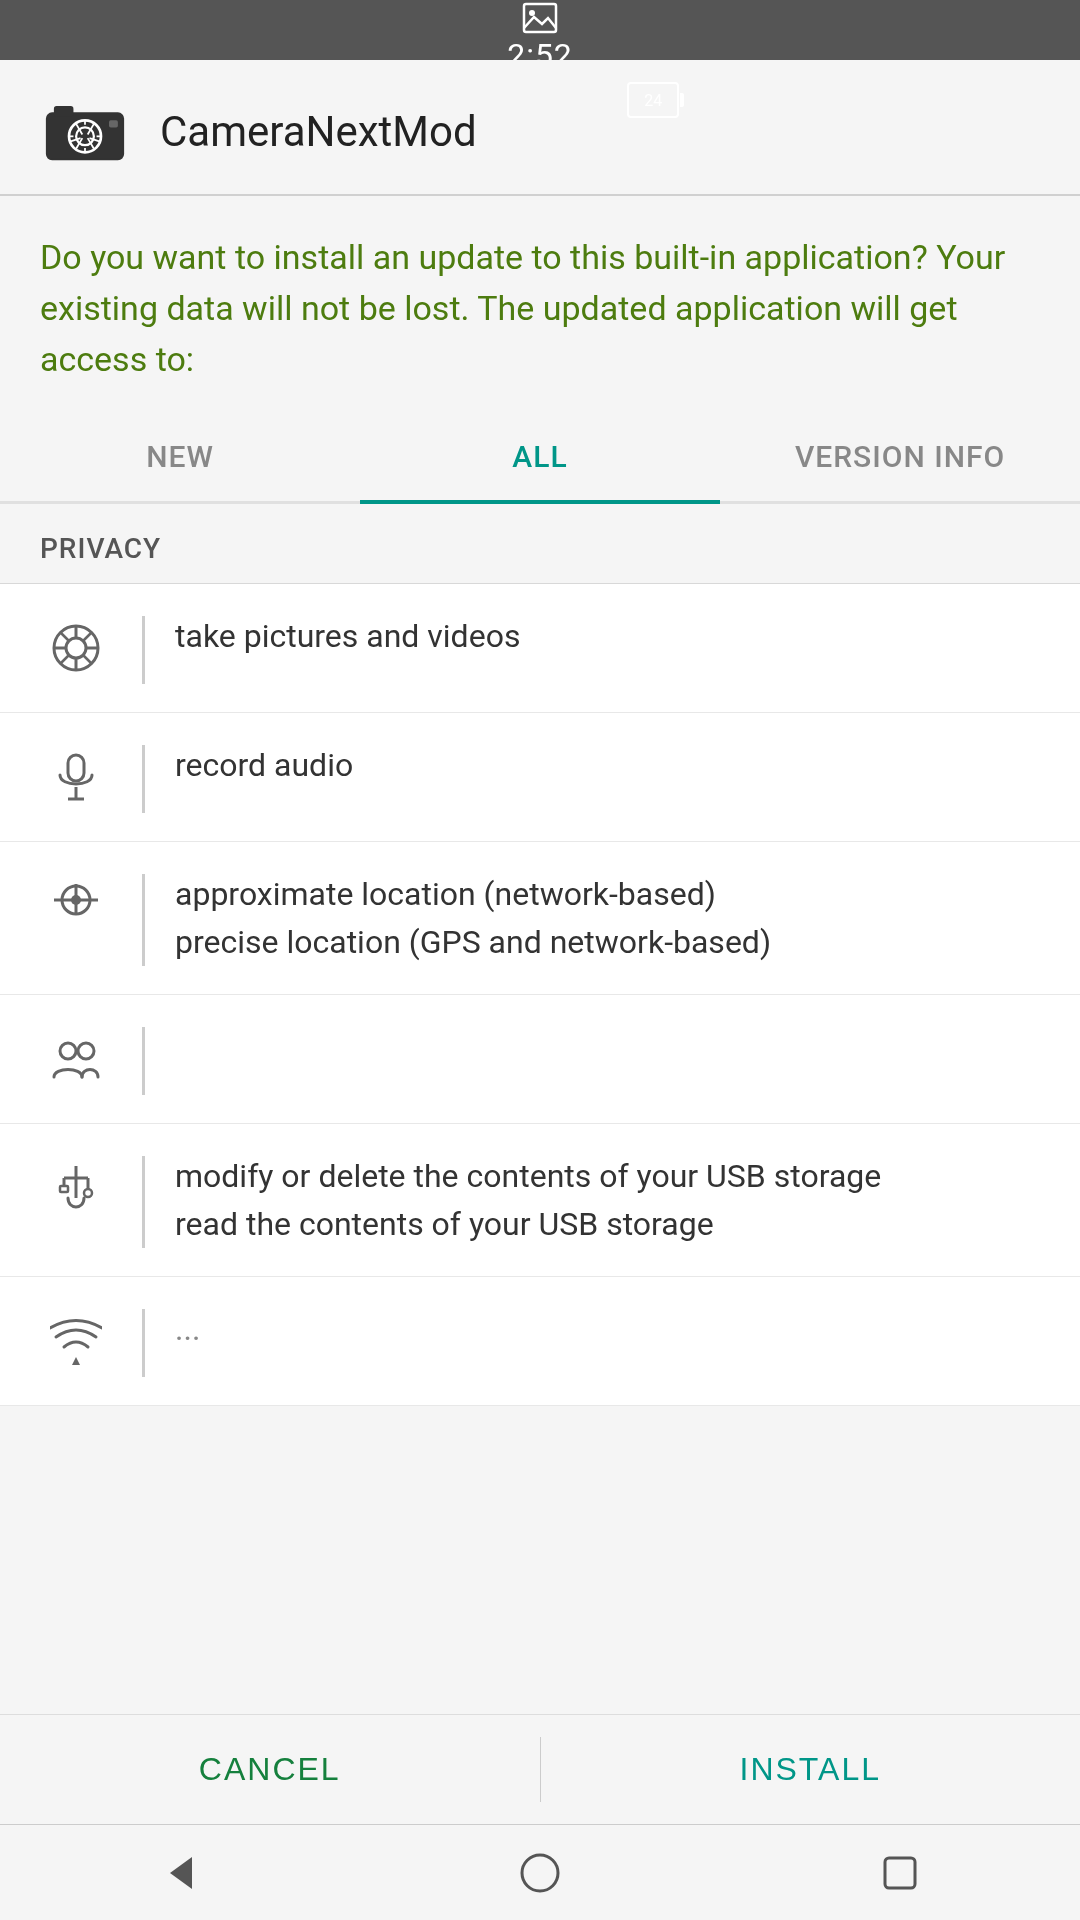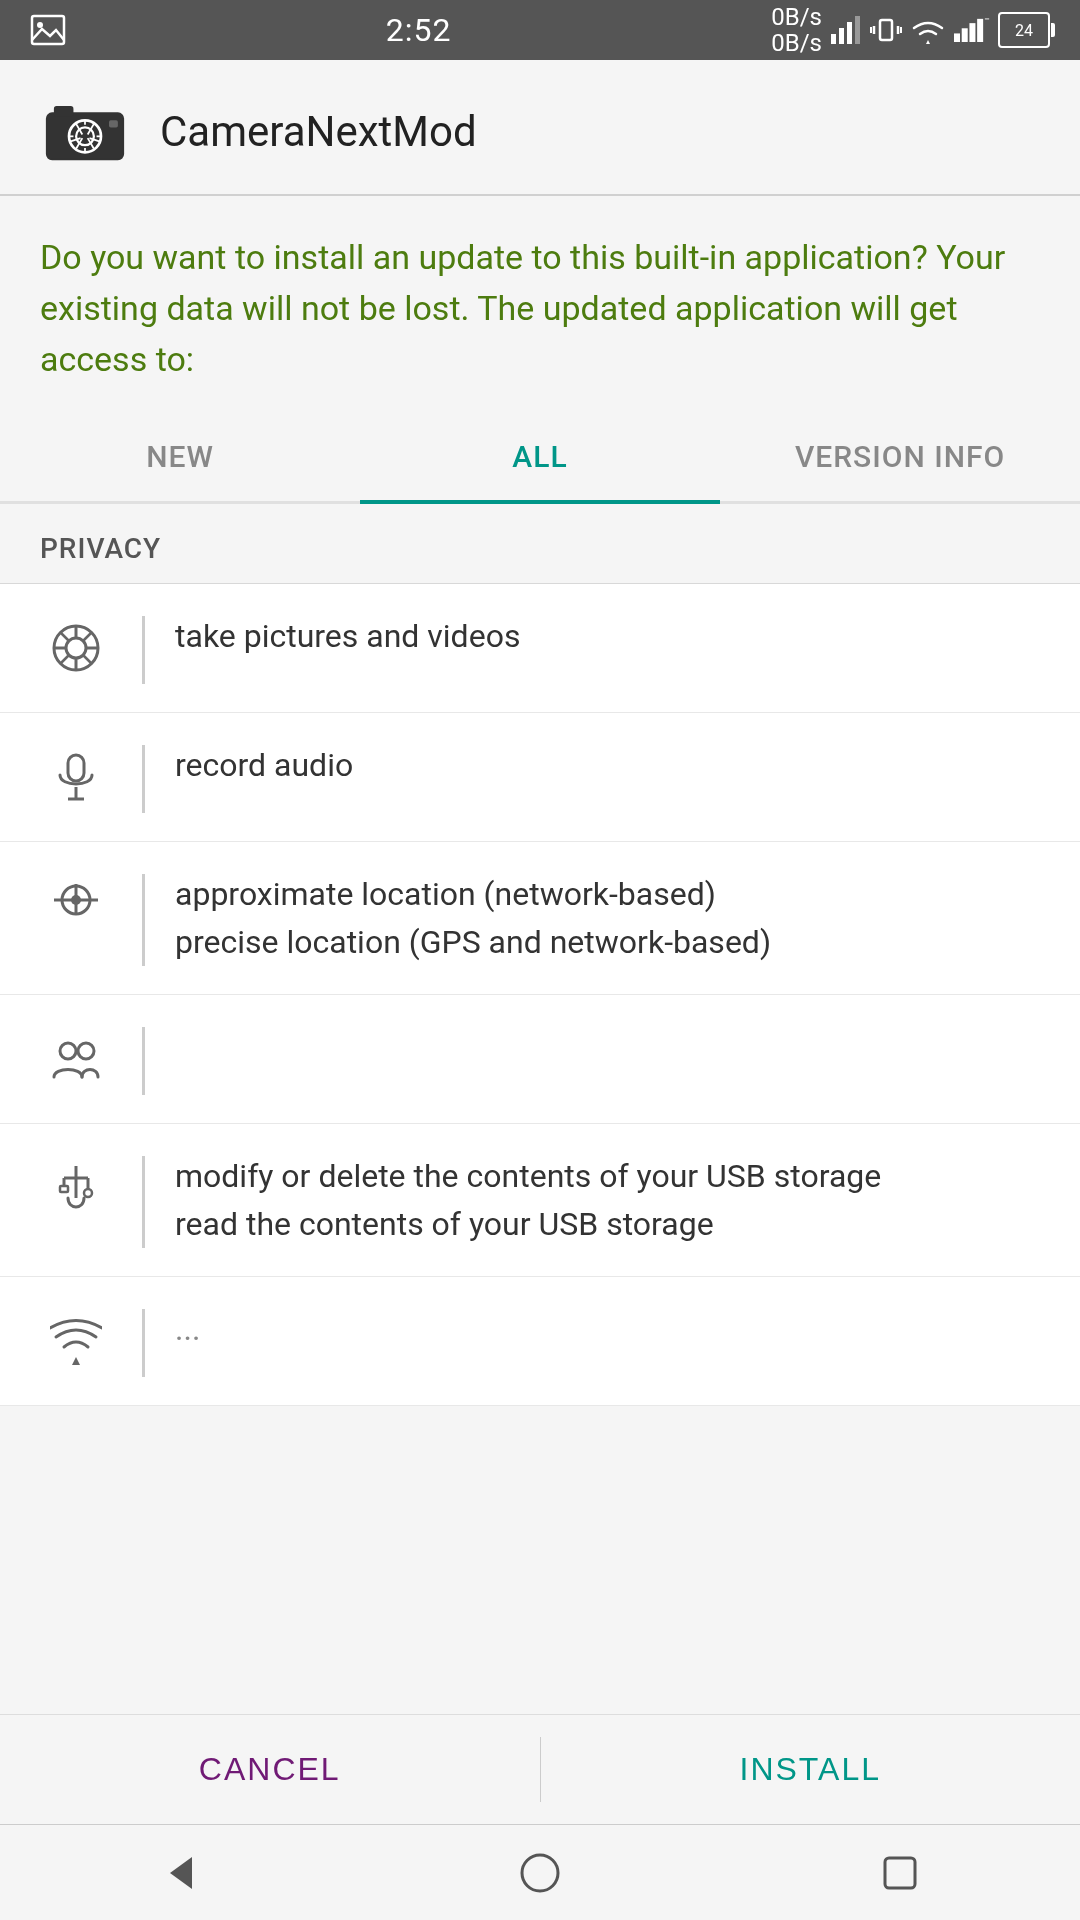--- a/index.html
+++ b/index.html
@@ -19,20 +19,21 @@
 
     
     .status-bar {
       width: 100%;
       height: 60px;
       background: #555555;
       display: flex;
       align-items: center;
       justify-content: space-between;
       padding: 0 30px;
+      flex-direction: column;
     }
 
     .status-bar-left {
       display: flex;
       align-items: center;
     }
 
     .status-bar-center {
       font-size: 32px;
       color: white;
@@ -246,21 +247,21 @@
       justify-content: center;
       font-size: 32px;
       font-weight: 500;
       letter-spacing: 2px;
       cursor: pointer;
       background: transparent;
       border: none;
     }
 
     .cancel-btn {
-      color: #701a75;
+      color: #15803d;
     }
 
     .install-btn {
       color: #009688;
     }
 
     .btn-divider {
       width: 1px;
       height: 60%;
       background: #ccc;

